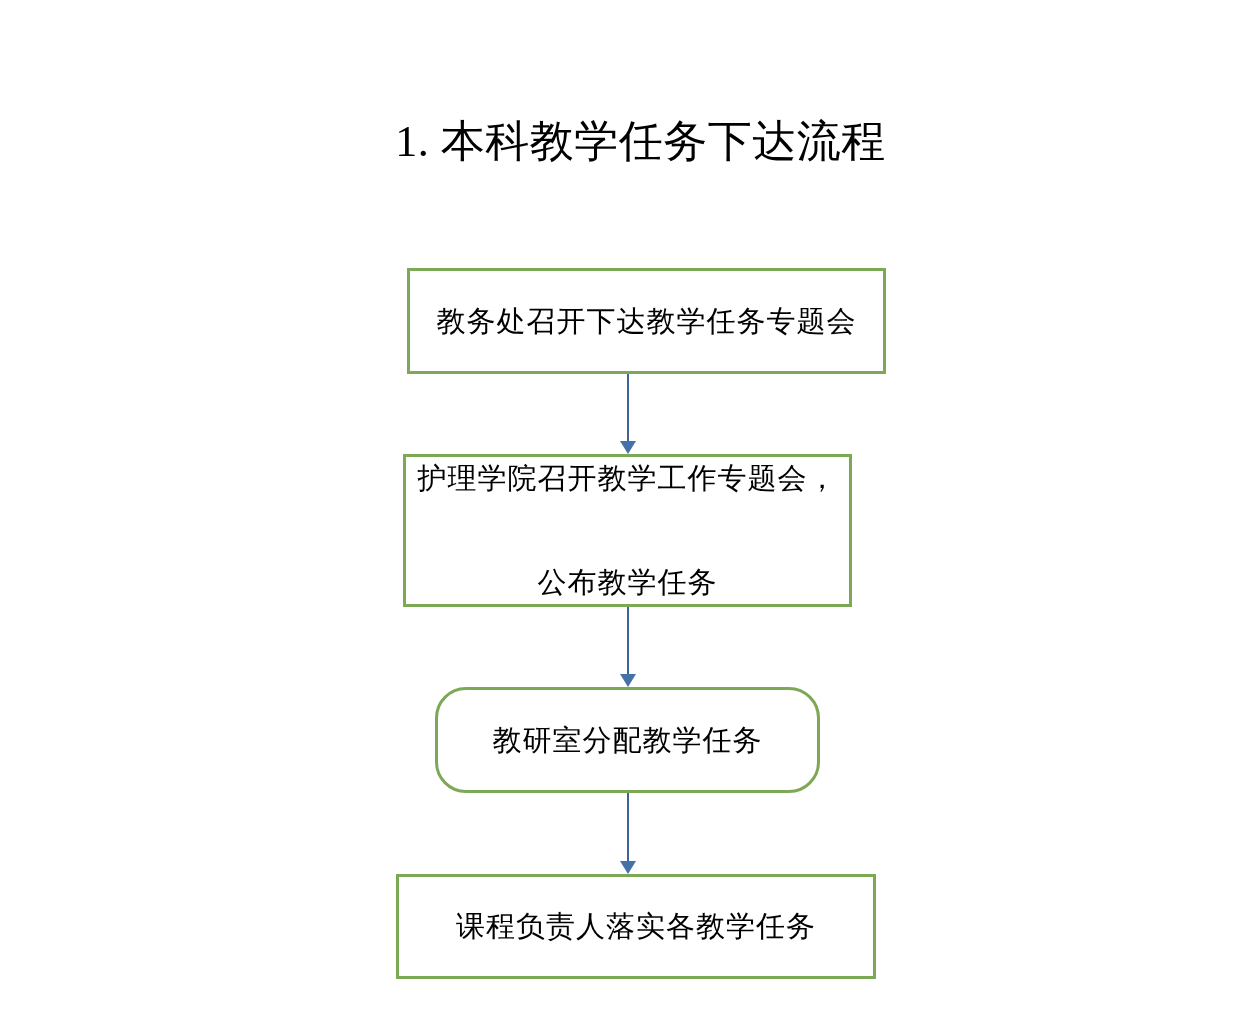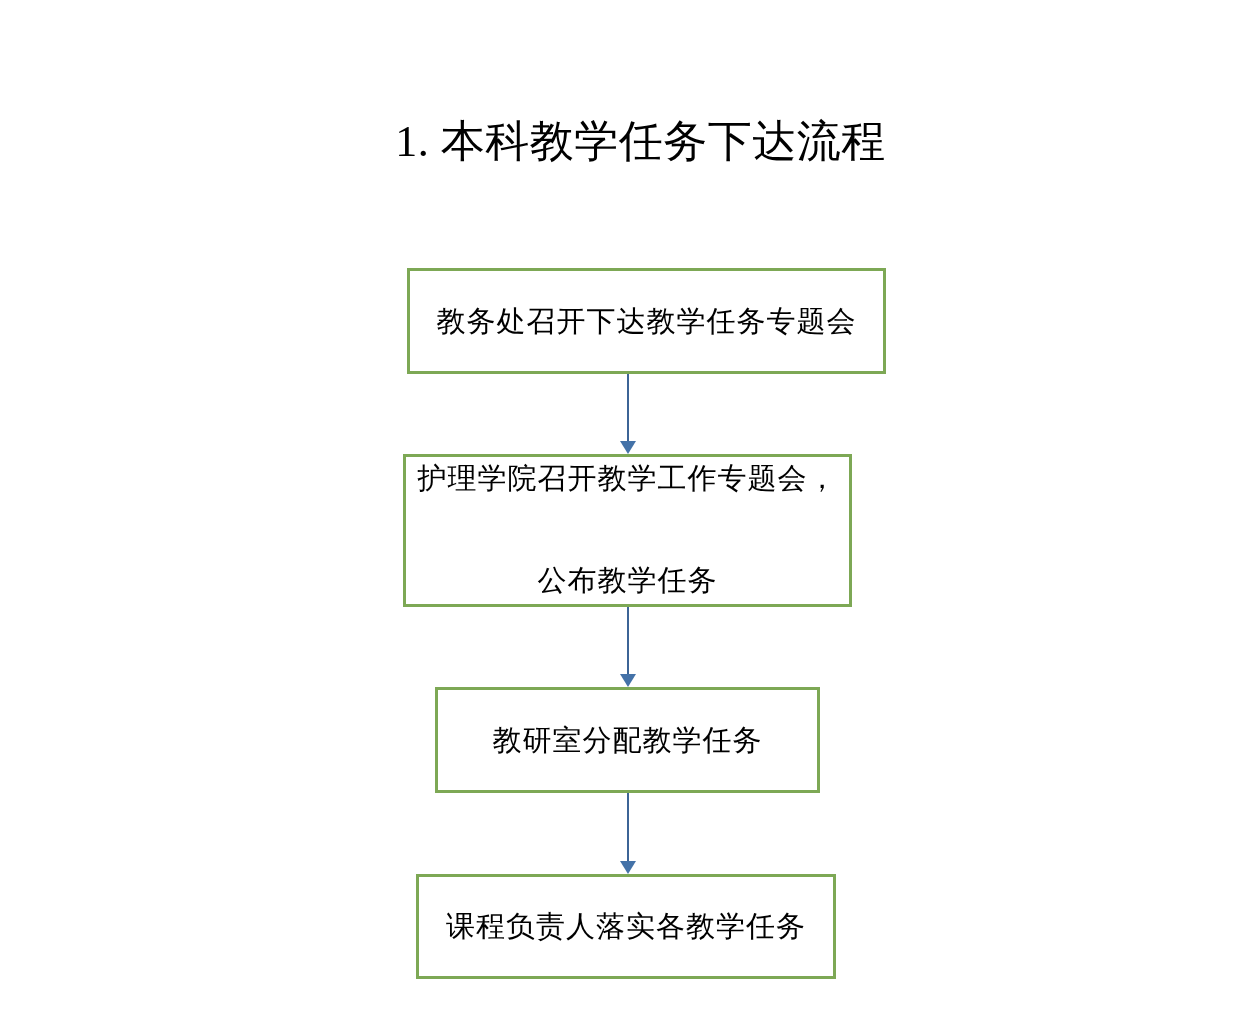--- a/index.html
+++ b/index.html
@@ -47,21 +47,20 @@
     line-height: 1.0;
     text-align: center;
     white-space: pre;
   }
   .flow-node .node-line {
     display: block;
     letter-spacing: 1px;
   }
   .flow-node .node-line + .node-line {
     margin-top: 42px;
-    font-family: Liberation Mono, monospace;
   }
   .connector {
     position: absolute;
     width: 24px;
   }
   .connector .conn-line {
     position: absolute;
     left: 11px;
     top: 0;
     width: 2px;
@@ -96,26 +95,26 @@
   <div class="flow-node" style="left:403px; top:454px; width:449px; height:153px;gap:33px;">
     <span class="node-line">护理学院召开教学工作专题会，</span>
     <span class="node-line">公布教学任务</span>
   </div>
 
   <div class="connector" style="left:616px; top:607px; height:80px;">
     <div class="conn-line" style="height:68px;"></div>
     <div class="conn-head" style="top:67px;"></div>
   </div>
 
-  <div class="flow-node" style="left:435px; top:687px; width:385px; height:106px;">
+  <div class="flow-node" style="left:435px; top:687px; width:385px; height:106px;border-radius:31px;">
     <span class="node-line">教研室分配教学任务</span>
   </div>
 
   <div class="connector" style="left:616px; top:793px; height:81px;">
     <div class="conn-line" style="height:69px;"></div>
     <div class="conn-head" style="top:68px;"></div>
   </div>
 
-  <div class="flow-node" style="left:416px; top:874px; width:420px; height:105px;">
+  <div class="flow-node" style="left:396px; top:874px; width:480px; height:105px;">
     <span class="node-line">课程负责人落实各教学任务</span>
   </div>
 
 </div>
 
 </body></html>

